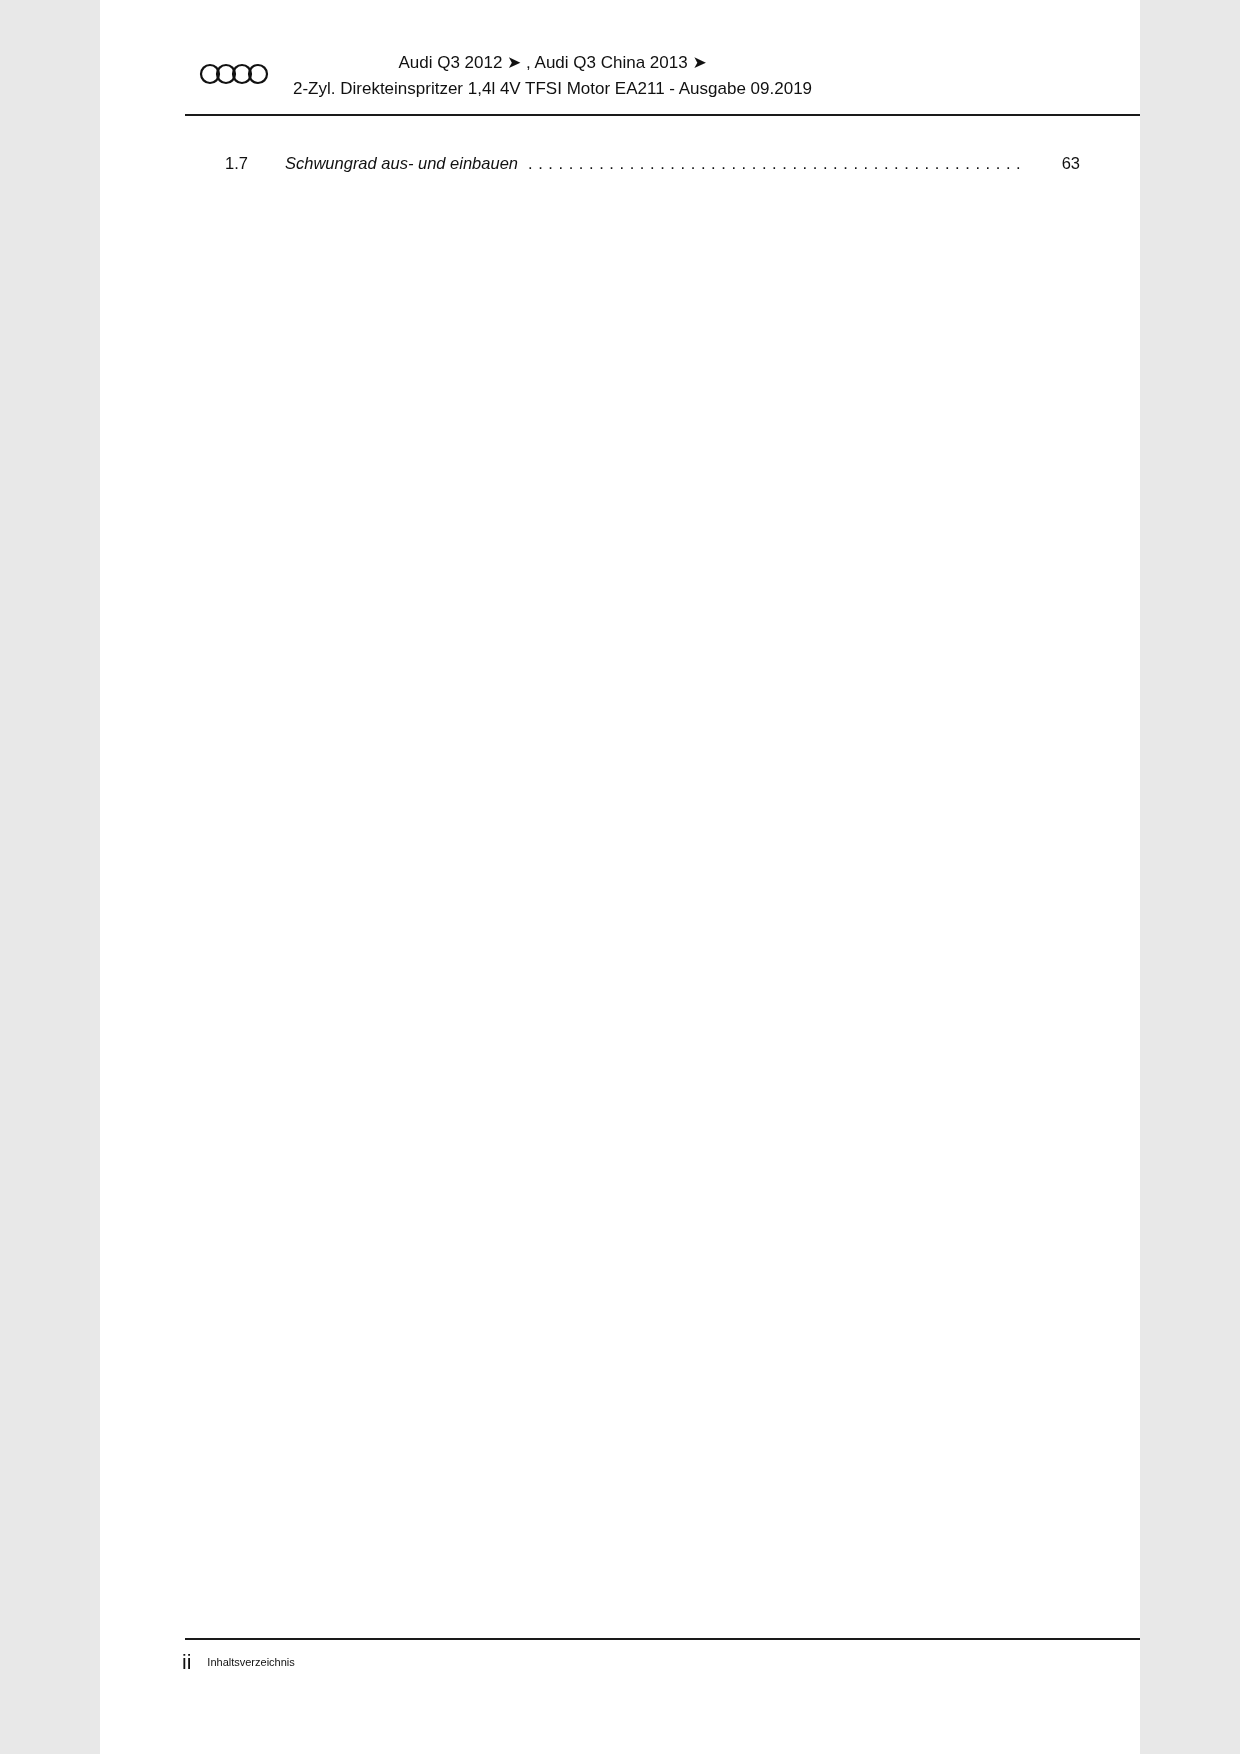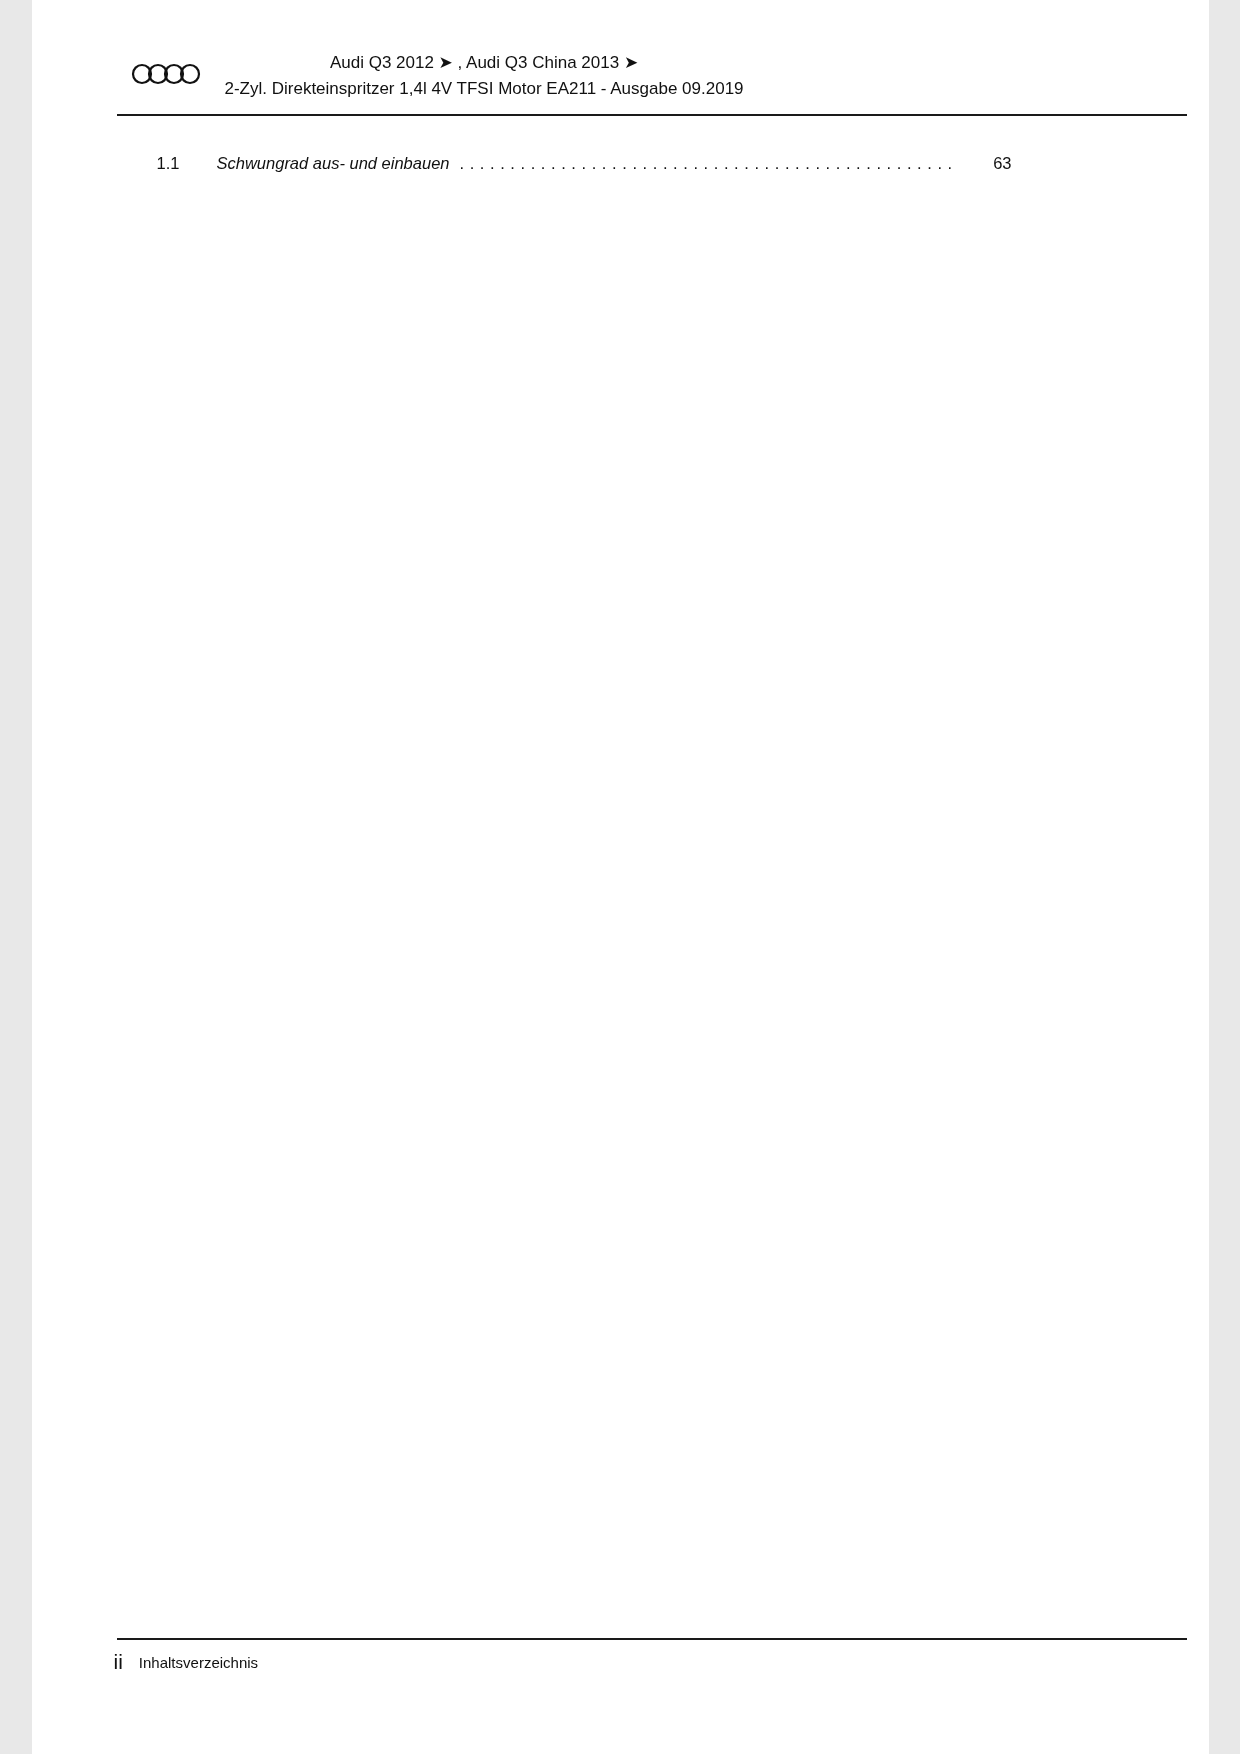--- a/index.html
+++ b/index.html
@@ -1,18 +1,18 @@
 <!DOCTYPE html>
 <html><head>
 <meta charset="utf-8">
 <style>
   html, body { margin: 0; padding: 0; background: #e8e8e8; }
   .page {
     position: relative;
-    width: 1177px;
+    width: 1040px;
     height: 1754px;
     background: #ffffff;
     margin: 0 auto;
     font-family: "Liberation Sans", sans-serif;
     color: #111111;
     overflow: hidden;
   }
 
   
   .header {
@@ -79,21 +79,21 @@
     background: #1a1a1a;
   }
   .footer {
     position: absolute;
     top: 1650px;
     left: 82px;
     display: flex;
     align-items: center;
   }
   .footer-page { font-size: 21px; }
-  .footer-label { font-size: 15px; margin-left: 16px; }
+  .footer-label { font-size: 11px; margin-left: 16px; }
 </style>
 </head>
 <body>
 
 <div class="page">
 
   <div class="header">
     <div class="logo-wrap">
       <svg width="72" height="26" viewBox="0 0 72 26">
         <g fill="none" stroke="#111111" stroke-width="2.2">
@@ -107,21 +107,21 @@
     <div class="header-text">
       <div>Audi Q3 2012 ➤ , Audi Q3 China 2013 ➤</div>
       <div>2-Zyl. Direkteinspritzer 1,4l 4V TFSI Motor EA211 - Ausgabe 09.2019</div>
     </div>
   </div>
 
   <div class="header-rule"></div>
 
   <div class="toc">
       <div class="toc-row sub">
-        <span class="num">1.1</span>
+        <span class="num">1.7</span>
         <span class="title">Schwungrad aus- und einbauen</span>
         <span class="leader"></span>
         <span class="page">63</span>
       </div>
     </div>
 
   <div class="footer-rule"></div>
   <div class="footer">
     <span class="footer-page">ii</span>
     <span class="footer-label">Inhaltsverzeichnis</span>

